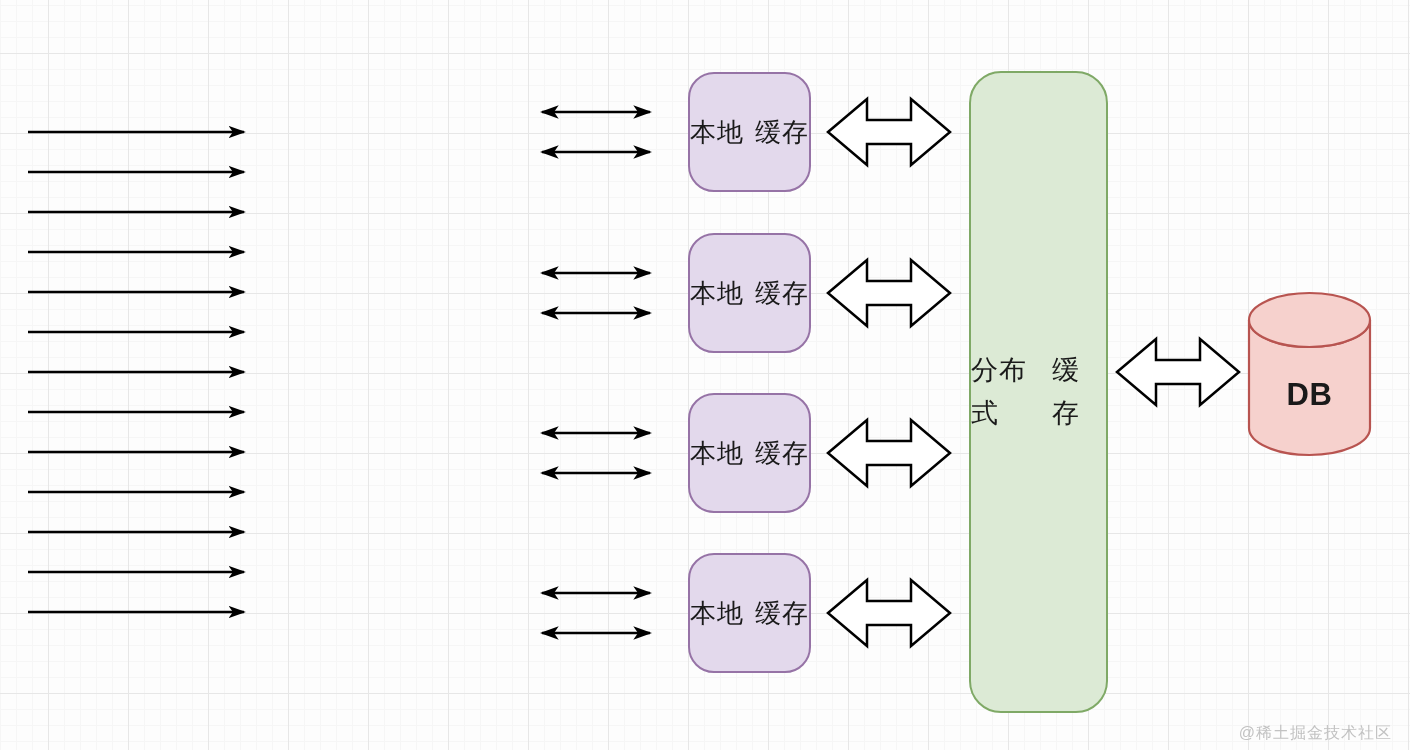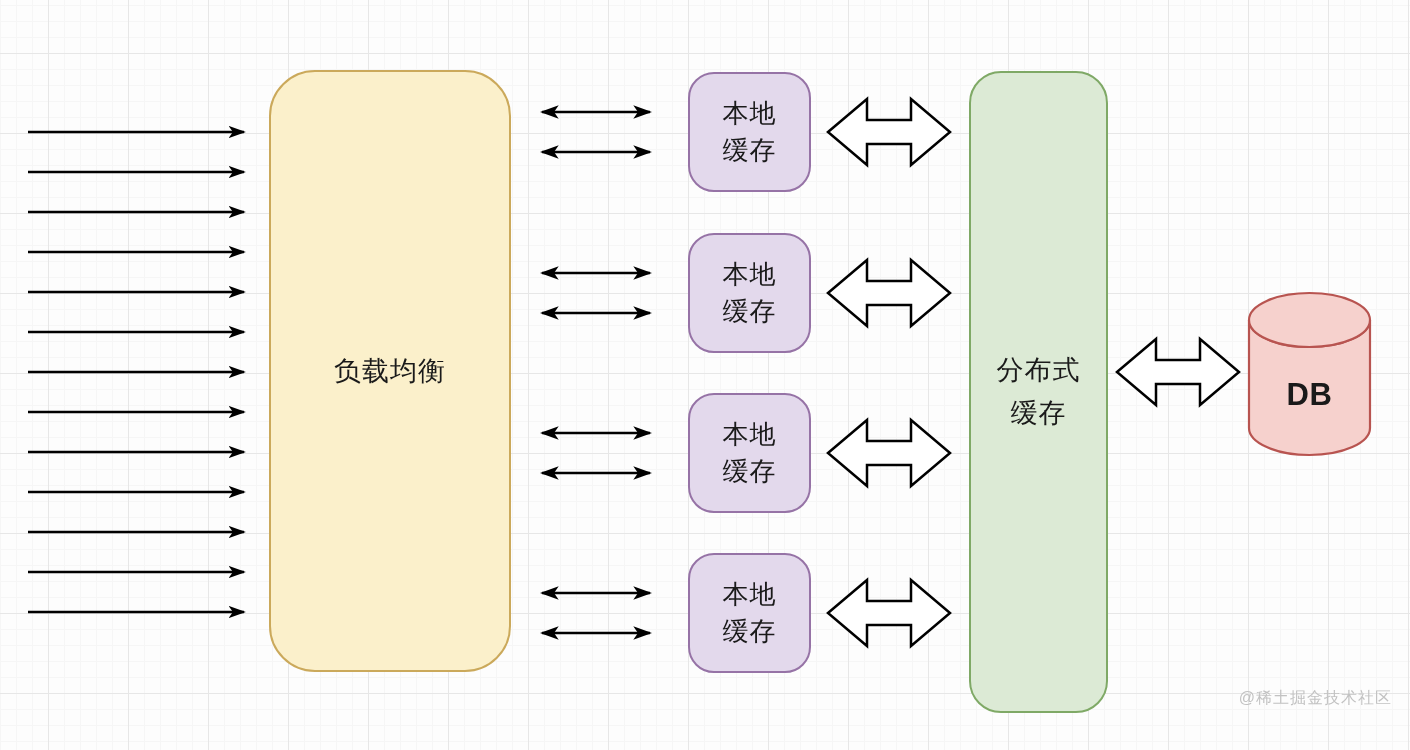--- a/index.html
+++ b/index.html
@@ -17,22 +17,22 @@
     background-color:#fdfdfd;
     background-image:
       linear-gradient(to right, var(--grid-line) 1px, transparent 1px),
       linear-gradient(to bottom, var(--grid-line) 1px, transparent 1px),
       linear-gradient(to right, #f6f6f6 1px, transparent 1px),
       linear-gradient(to bottom, #f6f6f6 1px, transparent 1px);
     background-size:80px 80px, 80px 80px, 16px 16px, 16px 16px;
     background-position:48px 53px, 48px 53px, 0px 5px, 0px 5px;
   }
   .overlay{position:absolute; left:0; top:0; width:1410px; height:750px;}
-  .box{position:absolute; box-sizing:border-box; display:flex; flex-direction:column;
-       align-items:center; justify-content:center; color:var(--text-color);}
+  .box{position:absolute; box-sizing:border-box; display:flex; flex-direction:row;
+       align-items:center; justify-content:space-between; color:var(--text-color);}
   .lb-box{
     left:269px; top:70px; width:242px; height:602px; border-radius:46px;
     background:var(--load-balancer-fill); border:2.5px solid var(--load-balancer-border);
   }
   .lb-box .label{font-size:27px; font-weight:500; letter-spacing:1px;}
   .lc-box{
     left:688px; width:123px; height:120px; border-radius:26px;
     background:var(--local-cache-fill); border:2.5px solid var(--local-cache-border);
     font-size:26px; font-weight:500; line-height:37px; letter-spacing:1px;
   }
@@ -41,21 +41,21 @@
     left:969px; top:71px; width:139px; height:642px; border-radius:32px;
     background:var(--distributed-cache-fill); border:2.5px solid var(--distributed-cache-border);
     font-size:27px; font-weight:500; line-height:43px; letter-spacing:1px;
   }
   .db-label{
     position:absolute; left:1249px; top:377px; width:121px; height:36px;
     display:flex; align-items:center; justify-content:center;
     font-size:31px; font-weight:600; color:var(--text-color); letter-spacing:0.5px;
   }
   .watermark{
-    position:absolute; right:18px; top:688px; font-size:16px;
+    position:absolute; right:18px; top:723px; font-size:16px;
     color:var(--watermark-color); letter-spacing:1px;
   }
 </style>
 </head>
 <body>
 
 <div class="canvas">
 
   <svg id="arrows-svg" class="overlay" viewBox="0 0 1410 750" xmlns="http://www.w3.org/2000/svg">
     <defs>
@@ -96,23 +96,20 @@
         <path d="M828,613 L867,580 L867,601 L911,601 L911,580 L950,613 L911,646 L911,625 L867,625 L867,646 Z" fill="#ffffff" stroke="#000000" stroke-width="2.5" stroke-linejoin="miter"></path>
         <path d="M1117,372 L1156,339 L1156,360 L1200,360 L1200,339 L1239,372 L1200,405 L1200,384 L1156,384 L1156,405 Z" fill="#ffffff" stroke="#000000" stroke-width="2.5" stroke-linejoin="miter"></path>
       </g>
 
     <g style="fill:var(--database-fill); stroke:var(--database-border); stroke-width:2.2;">
       <path d="M1249,320 L1249,428 A60.5,27 0 0 0 1370,428 L1370,320 A60.5,27 0 0 1 1249,320 Z"></path>
       <ellipse cx="1309.5" cy="320" rx="60.5" ry="27"></ellipse>
     </g>
   </svg>
 
-  <div class="box lb-box">
-    <div class="label">负载均衡</div>
-  </div>
 
   <div class="box lc-box lc1">
     <span>本地</span>
     <span>缓存</span>
   </div>
   <div class="box lc-box lc2">
     <span>本地</span>
     <span>缓存</span>
   </div>
   <div class="box lc-box lc3">

